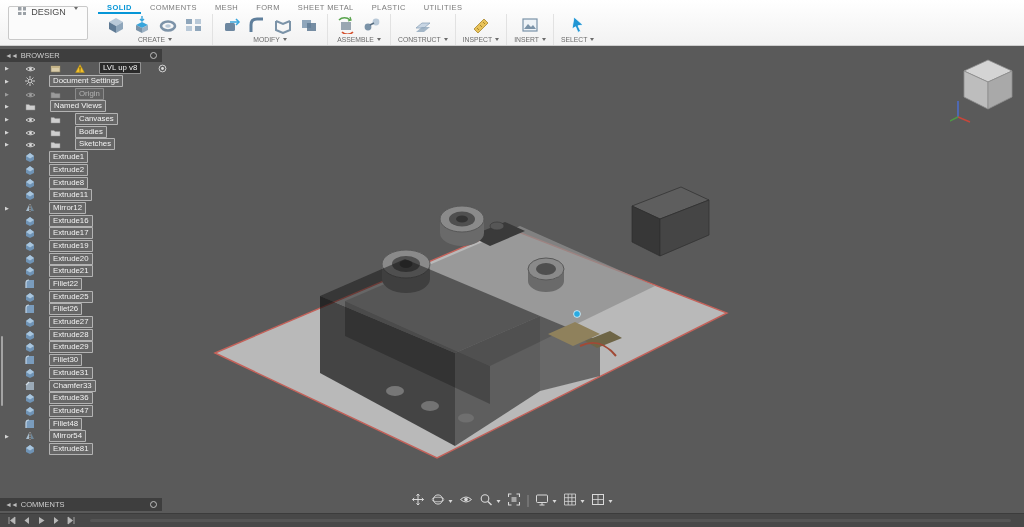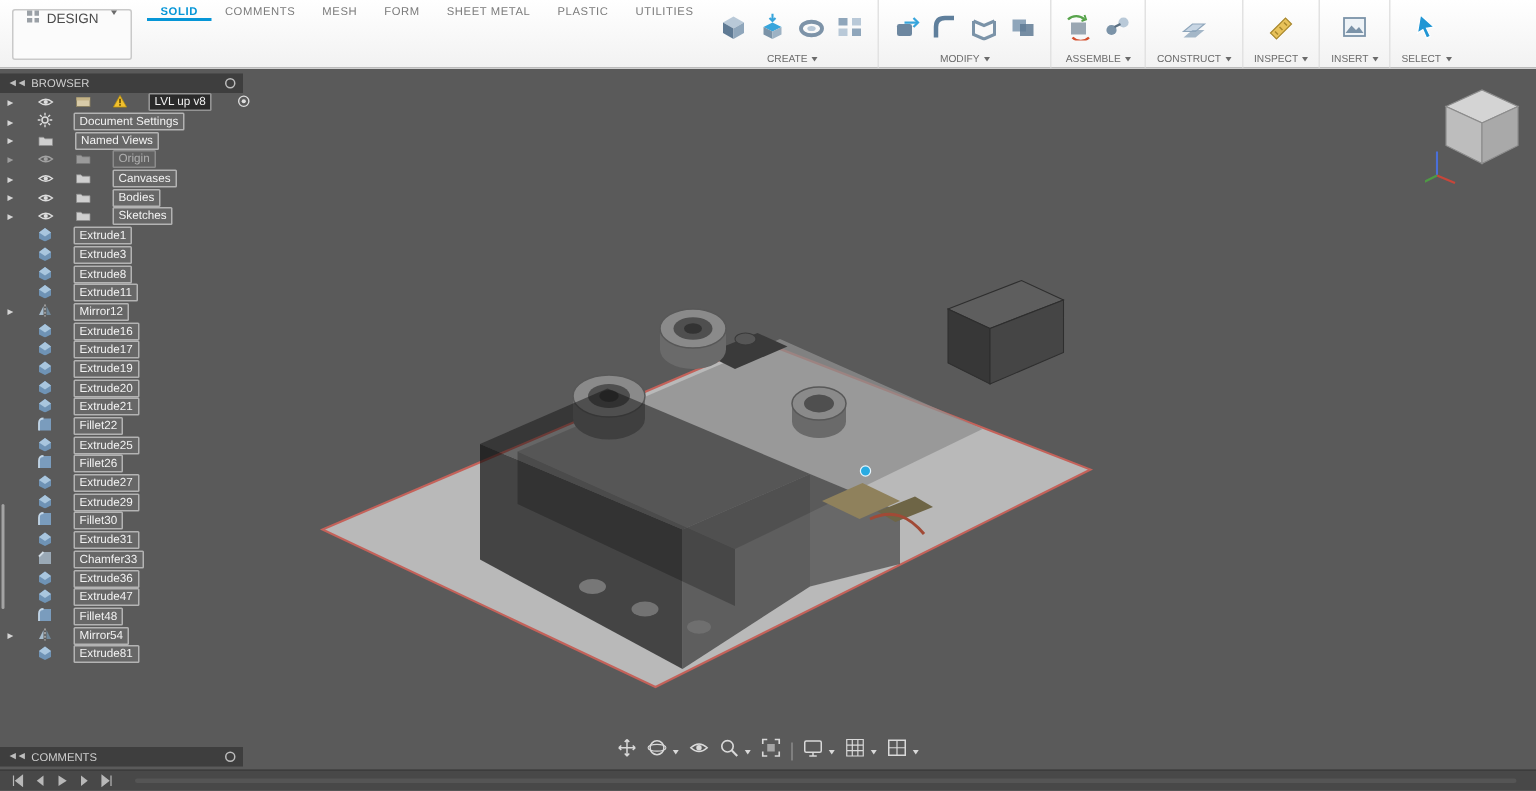--- a/index.html
+++ b/index.html
@@ -7,21 +7,21 @@
     font-family:"Liberation Sans", sans-serif; background:#5a5a5a; }
   .app { position:relative; width:1024px; height:527px; }
 
   
   .topbar { position:absolute; top:0; left:0; right:0; height:46px;
     background:linear-gradient(#ffffff,#f2f2f2); border-bottom:1px solid #cfcfcf;
     display:flex; z-index:30; }
   .design-btn { margin:6px 10px 5px 8px; width:80px; border:1px solid #c9c9c9;
     border-radius:2px; background:#fbfbfb; display:flex; align-items:flex-start;
     justify-content:center; gap:5px; font-size:9px; color:#4a4a4a; cursor:default; }
-  .ribbon { flex:1; display:flex; flex-direction:row; }
+  .ribbon { flex:1; display:flex; flex-direction:column; }
   .tabs { display:flex; height:14px; align-items:stretch; }
   .tab { font-size:7.5px; letter-spacing:.4px; color:#7a7a7a; padding:0 9px;
     display:flex; align-items:center; }
   .tab.active { color:var(--accent); font-weight:bold;
     box-shadow:inset 0 -2px 0 var(--accent); }
   .groups { flex:1; display:flex; align-items:stretch; }
   .group { display:flex; flex-direction:column; align-items:center;
     padding:1px 7px 0 7px; }
   .group + .group { border-left:1px solid #e2e2e2; }
   .group-icons { flex:1; display:flex; align-items:center; gap:4px; }
@@ -316,40 +316,40 @@
               </svg></span>
           </div>
           <div class="row">
             <span class="disc">▶</span>
             <span><svg width="10" height="10" viewBox="0 0 10 10">
                 <circle cx="5" cy="5" r="2" fill="none" stroke="#ddd" stroke-width="1"></circle>
                 <path d="M5 0v2M5 8v2M0 5h2M8 5h2M1.6 1.6l1.3 1.3M7.1 7.1l1.3 1.3M8.4 1.6 7.1 2.9M2.9 7.1 1.6 8.4" stroke="#ddd" stroke-width="0.9"></path>
               </svg></span>
             <span class="badge">Document Settings</span>
           </div>
-          <div class="row">
-            <span class="disc">▶</span>
-            <span><svg width="11" height="9" viewBox="0 0 11 9">
-                <path d="M1 2.5h3l1 1h5v4.5H1Z" fill="#cfcfcf" stroke="#8f8f8f" stroke-width="0.5"></path>
-              </svg></span>
-            <span class="badge">Named Views</span>
-          </div>
           <div class="row dimmed">
             <span class="disc">▶</span>
             <span><svg width="11" height="8" viewBox="0 0 11 8">
                 <path d="M1 4Q5.5 .3 10 4 5.5 7.7 1 4Z" fill="none" stroke="#ddd" stroke-width="0.9"></path>
                 <circle cx="5.5" cy="4" r="1.4" fill="#ddd"></circle>
               </svg></span>
             <span><svg width="11" height="9" viewBox="0 0 11 9">
                 <path d="M1 2.5h3l1 1h5v4.5H1Z" fill="#cfcfcf" stroke="#8f8f8f" stroke-width="0.5"></path>
               </svg></span>
             <span class="badge">Origin</span>
           </div>
           <div class="row">
             <span class="disc">▶</span>
+            <span><svg width="11" height="9" viewBox="0 0 11 9">
+                <path d="M1 2.5h3l1 1h5v4.5H1Z" fill="#cfcfcf" stroke="#8f8f8f" stroke-width="0.5"></path>
+              </svg></span>
+            <span class="badge">Named Views</span>
+          </div>
+          <div class="row">
+            <span class="disc">▶</span>
             <span><svg width="11" height="8" viewBox="0 0 11 8">
                 <path d="M1 4Q5.5 .3 10 4 5.5 7.7 1 4Z" fill="none" stroke="#ddd" stroke-width="0.9"></path>
                 <circle cx="5.5" cy="4" r="1.4" fill="#ddd"></circle>
               </svg></span>
             <span><svg width="11" height="9" viewBox="0 0 11 9">
                 <path d="M1 2.5h3l1 1h5v4.5H1Z" fill="#cfcfcf" stroke="#8f8f8f" stroke-width="0.5"></path>
               </svg></span>
             <span class="badge">Canvases</span>
           </div>
           <div class="row">
@@ -381,21 +381,21 @@
                 <path d="M1 4 5 1 9 4 5 6.6Z" fill="#a9c6de"></path>
               </svg></span>
             <span class="badge">Extrude1</span>
           </div>
           <div class="row">
             <span class="disc"></span>
             <span><svg width="10" height="10" viewBox="0 0 10 10">
                 <path d="M1 4 5 1 9 4v4L5 10 1 8Z" fill="#6f93b5"></path>
                 <path d="M1 4 5 1 9 4 5 6.6Z" fill="#a9c6de"></path>
               </svg></span>
-            <span class="badge">Extrude3</span>
+            <span class="badge">Extrude2</span>
           </div>
           <div class="row">
             <span class="disc"></span>
             <span><svg width="10" height="10" viewBox="0 0 10 10">
                 <path d="M1 4 5 1 9 4v4L5 10 1 8Z" fill="#6f93b5"></path>
                 <path d="M1 4 5 1 9 4 5 6.6Z" fill="#a9c6de"></path>
               </svg></span>
             <span class="badge">Extrude8</span>
           </div>
           <div class="row">
@@ -479,20 +479,28 @@
               </svg></span>
             <span class="badge">Fillet26</span>
           </div>
           <div class="row">
             <span class="disc"></span>
             <span><svg width="10" height="10" viewBox="0 0 10 10">
                 <path d="M1 4 5 1 9 4v4L5 10 1 8Z" fill="#6f93b5"></path>
                 <path d="M1 4 5 1 9 4 5 6.6Z" fill="#a9c6de"></path>
               </svg></span>
             <span class="badge">Extrude27</span>
+          </div>
+          <div class="row">
+            <span class="disc"></span>
+            <span><svg width="10" height="10" viewBox="0 0 10 10">
+                <path d="M1 4 5 1 9 4v4L5 10 1 8Z" fill="#6f93b5"></path>
+                <path d="M1 4 5 1 9 4 5 6.6Z" fill="#a9c6de"></path>
+              </svg></span>
+            <span class="badge">Extrude28</span>
           </div>
           <div class="row">
             <span class="disc"></span>
             <span><svg width="10" height="10" viewBox="0 0 10 10">
                 <path d="M1 4 5 1 9 4v4L5 10 1 8Z" fill="#6f93b5"></path>
                 <path d="M1 4 5 1 9 4 5 6.6Z" fill="#a9c6de"></path>
               </svg></span>
             <span class="badge">Extrude29</span>
           </div>
           <div class="row">

